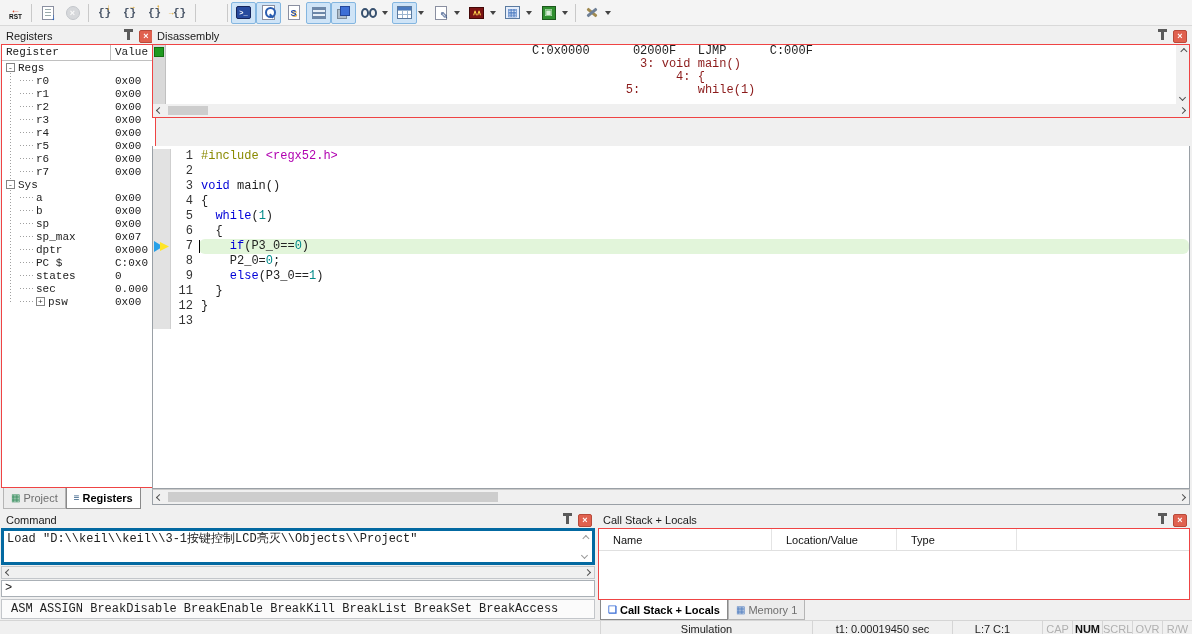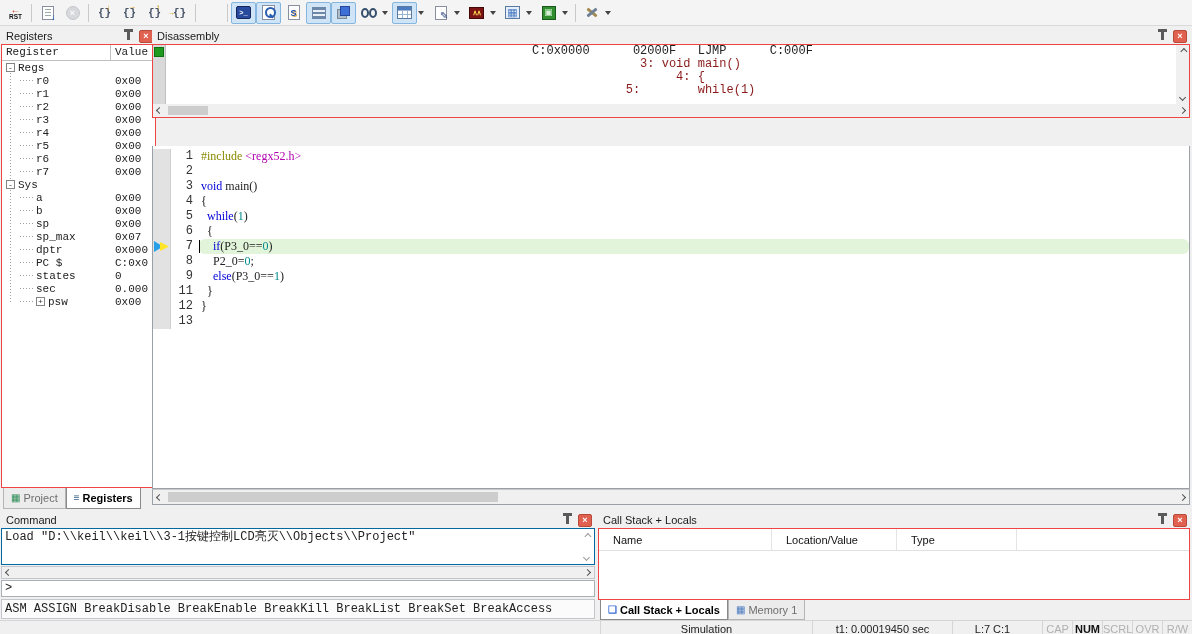--- a/index.html
+++ b/index.html
@@ -132,43 +132,43 @@
   .etab.inactive { background:#f6d77a; border-color:#c8a23c; }
   .docic { width:10px; height:12px; background:#fff; border:1px solid #8a93a5; position:relative; flex:none; }
   .docic::after { content:""; position:absolute; top:0; right:0; border:2px solid; border-color:#b9c2cf #eceef1 transparent transparent; }
   .etools { margin-left:auto; display:flex; align-items:center; gap:10px; padding-right:10px; height:100%; }
   .tabdd { width:0; height:0; border-left:4px solid transparent; border-right:4px solid transparent; border-top:5px solid #333; }
   .tabx { font-size:12px; font-weight:bold; color:#222; line-height:12px; }
   #codearea { position:absolute; left:0; top:24px; right:0; bottom:16px; background:#fff; border:1px solid #9aa0a6; border-top:0; overflow:hidden; padding-top:3px; }
   .eline { display:flex; height:15px; font-family:"Liberation Mono","DejaVu Sans Mono",monospace; font-size:12px; line-height:15px; }
   .egut { width:18px; flex:none; background:#e2e2e2; border-right:1px solid #cfcfcf; position:relative; }
   .enum { width:28px; flex:none; text-align:right; padding-right:6px; color:#333; }
-  .ecode { flex:1; white-space:pre; position:relative; padding-left:2px;font-family:Liberation Serif, serif; }
+  .ecode { flex:1; white-space:pre; position:relative; padding-left:2px; }
   .eline.cur .ecode { background:#e2f5da;border-radius:6px; }
   .caret { position:absolute; left:0; top:1px; width:1px; height:13px; background:#000; }
   .tok-kw { color:#0000d8; }
   .tok-num { color:#008a8a; }
   .tok-pp { color:#8a8a00; }
   .tok-inc { color:#b000b0; }
   .arrows { position:absolute; left:1px; top:2px; width:16px; height:11px; }
   .arrows .a1 { position:absolute; left:0; top:0; width:9px; height:11px; background:#27a0e8; clip-path:polygon(0 0,100% 50%,0 100%); }
   .arrows .a2 { position:absolute; left:6px; top:1px; width:9px; height:9px; background:#ffe526; clip-path:polygon(0 0,100% 50%,0 100%); filter:drop-shadow(0 0 1px #7a6a00); }
   #ehsb { position:absolute; left:0; bottom:0; right:0; height:16px; border:1px solid #9aa0a6; border-top:1px solid #c9c9c9; }
 
   
   #cmdpanel { position:absolute; left:1px; top:512px; width:594px; height:108px; }
-  #cmdout { left:0; top:16px; right:0; height:37px; border:1px solid #0369a1; }
+  #cmdout { left:0; top:16px; right:0; height:37px; border:3px solid #0369a1; }
   #cmdout .txt { font-family:"Liberation Mono","DejaVu Sans Mono",monospace; font-size:12px; line-height:15px; padding:1px 0 0 3px; white-space:pre; }
   .cmdvs { position:absolute; right:1px; top:1px; bottom:0; width:13px; display:flex; flex-direction:column; justify-content:space-between; }
   .cmdvs .chev { border-color:#9a9a9a; }
   #cmdhsb { position:absolute; left:0; top:54px; right:0; height:13px; }
   #cmdprompt { position:absolute; left:0; top:68px; right:0; height:17px; background:#fff; border:1px solid #aab0b6;
     font-family:"Liberation Mono",monospace; font-size:12px; line-height:15px; padding-left:3px; }
   #cmdhint { position:absolute; left:0; top:87px; right:0; height:20px; background:#fbfbfb; border:1px solid #c3c6ca;
-    font-family:"Liberation Mono","DejaVu Sans Mono",monospace; font-size:12px; line-height:18px; padding-left:3px; white-space:nowrap; overflow:hidden; }
+    font-family:"Liberation Mono","DejaVu Sans Mono",monospace; font-size:12px; line-height:18px; padding-left:9px; white-space:nowrap; overflow:hidden; }
 
   
   #cspanel { position:absolute; left:598px; top:512px; width:592px; height:88px; }
   #csframe { left:0; top:16px; right:0; bottom:0; }
   .cshead { display:flex; height:22px; border-bottom:1px solid #e0e0e0; align-items:center; }
   .cshead .cell { height:100%; display:flex; align-items:center; padding-left:14px; border-right:1px solid #e4e4e4; font-size:11px; color:#111; }
   .cshead .c0 { width:173px; } .cshead .c1 { width:125px; } .cshead .c2 { width:120px; } .cshead .c3 { flex:1; border-right:0; }
   #cstabs { position:absolute; left:598px; top:600px; width:592px; height:20px; display:flex; padding-left:2px; background:#f0f0f0; }
 
   

